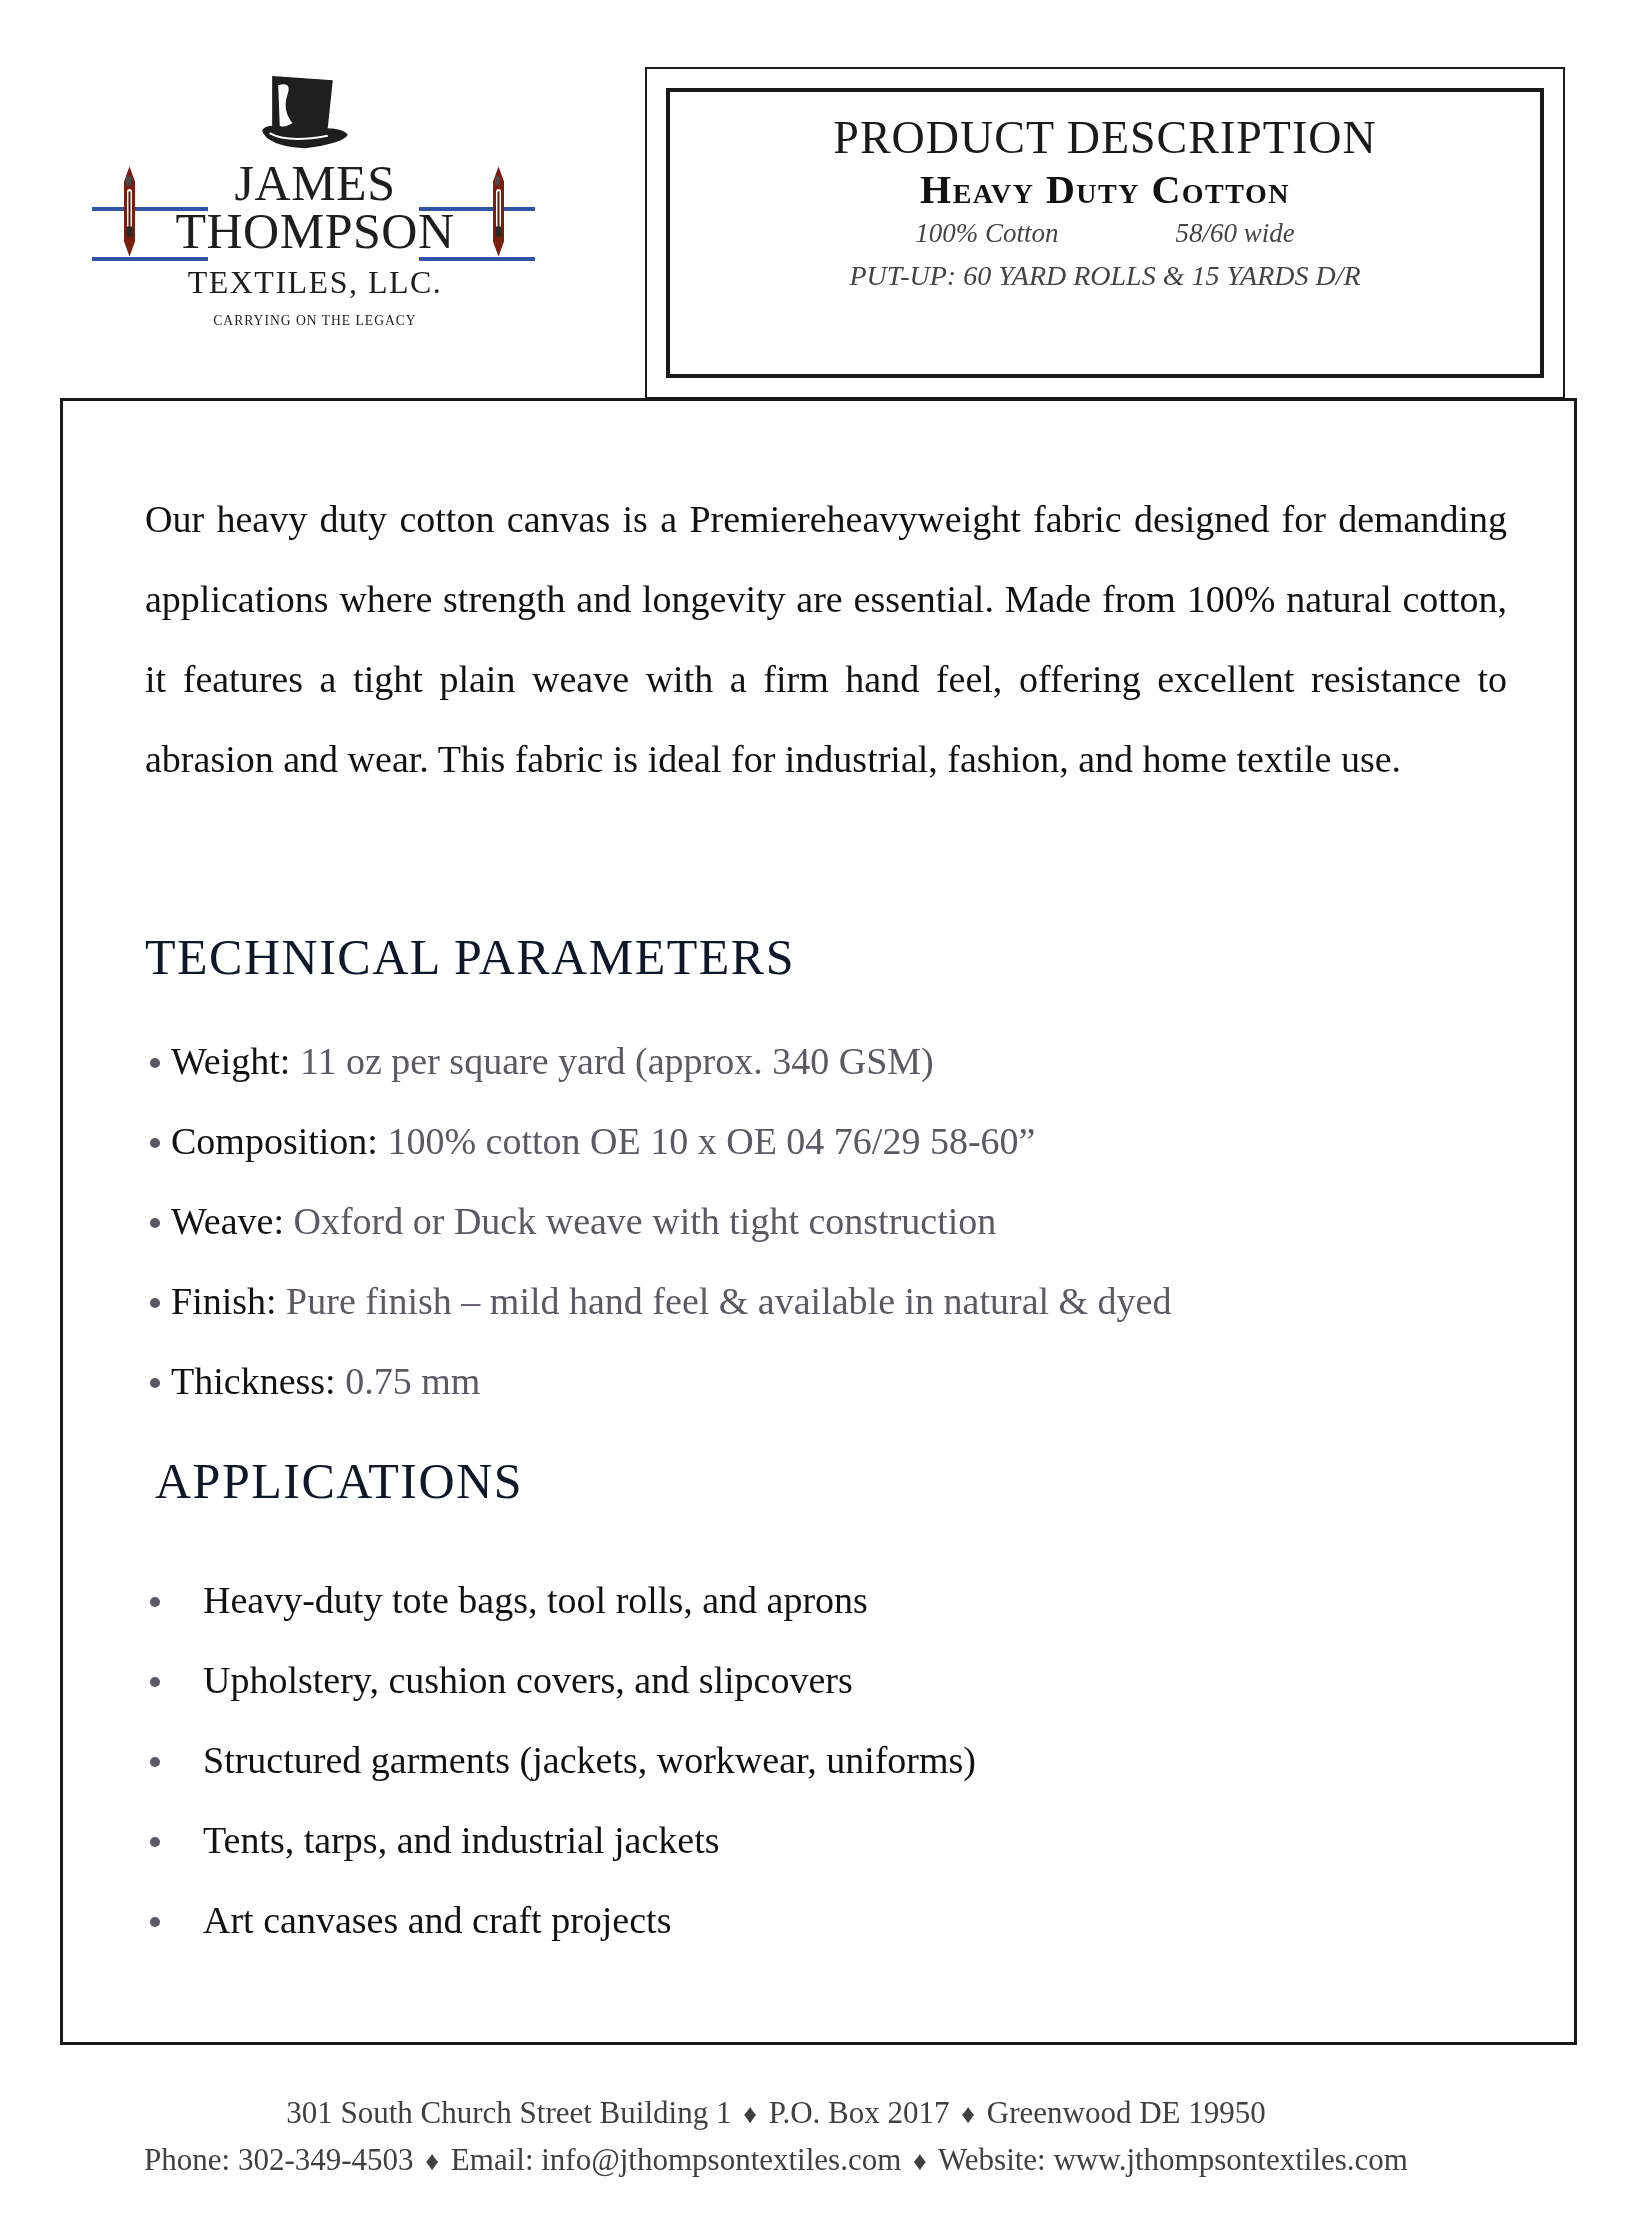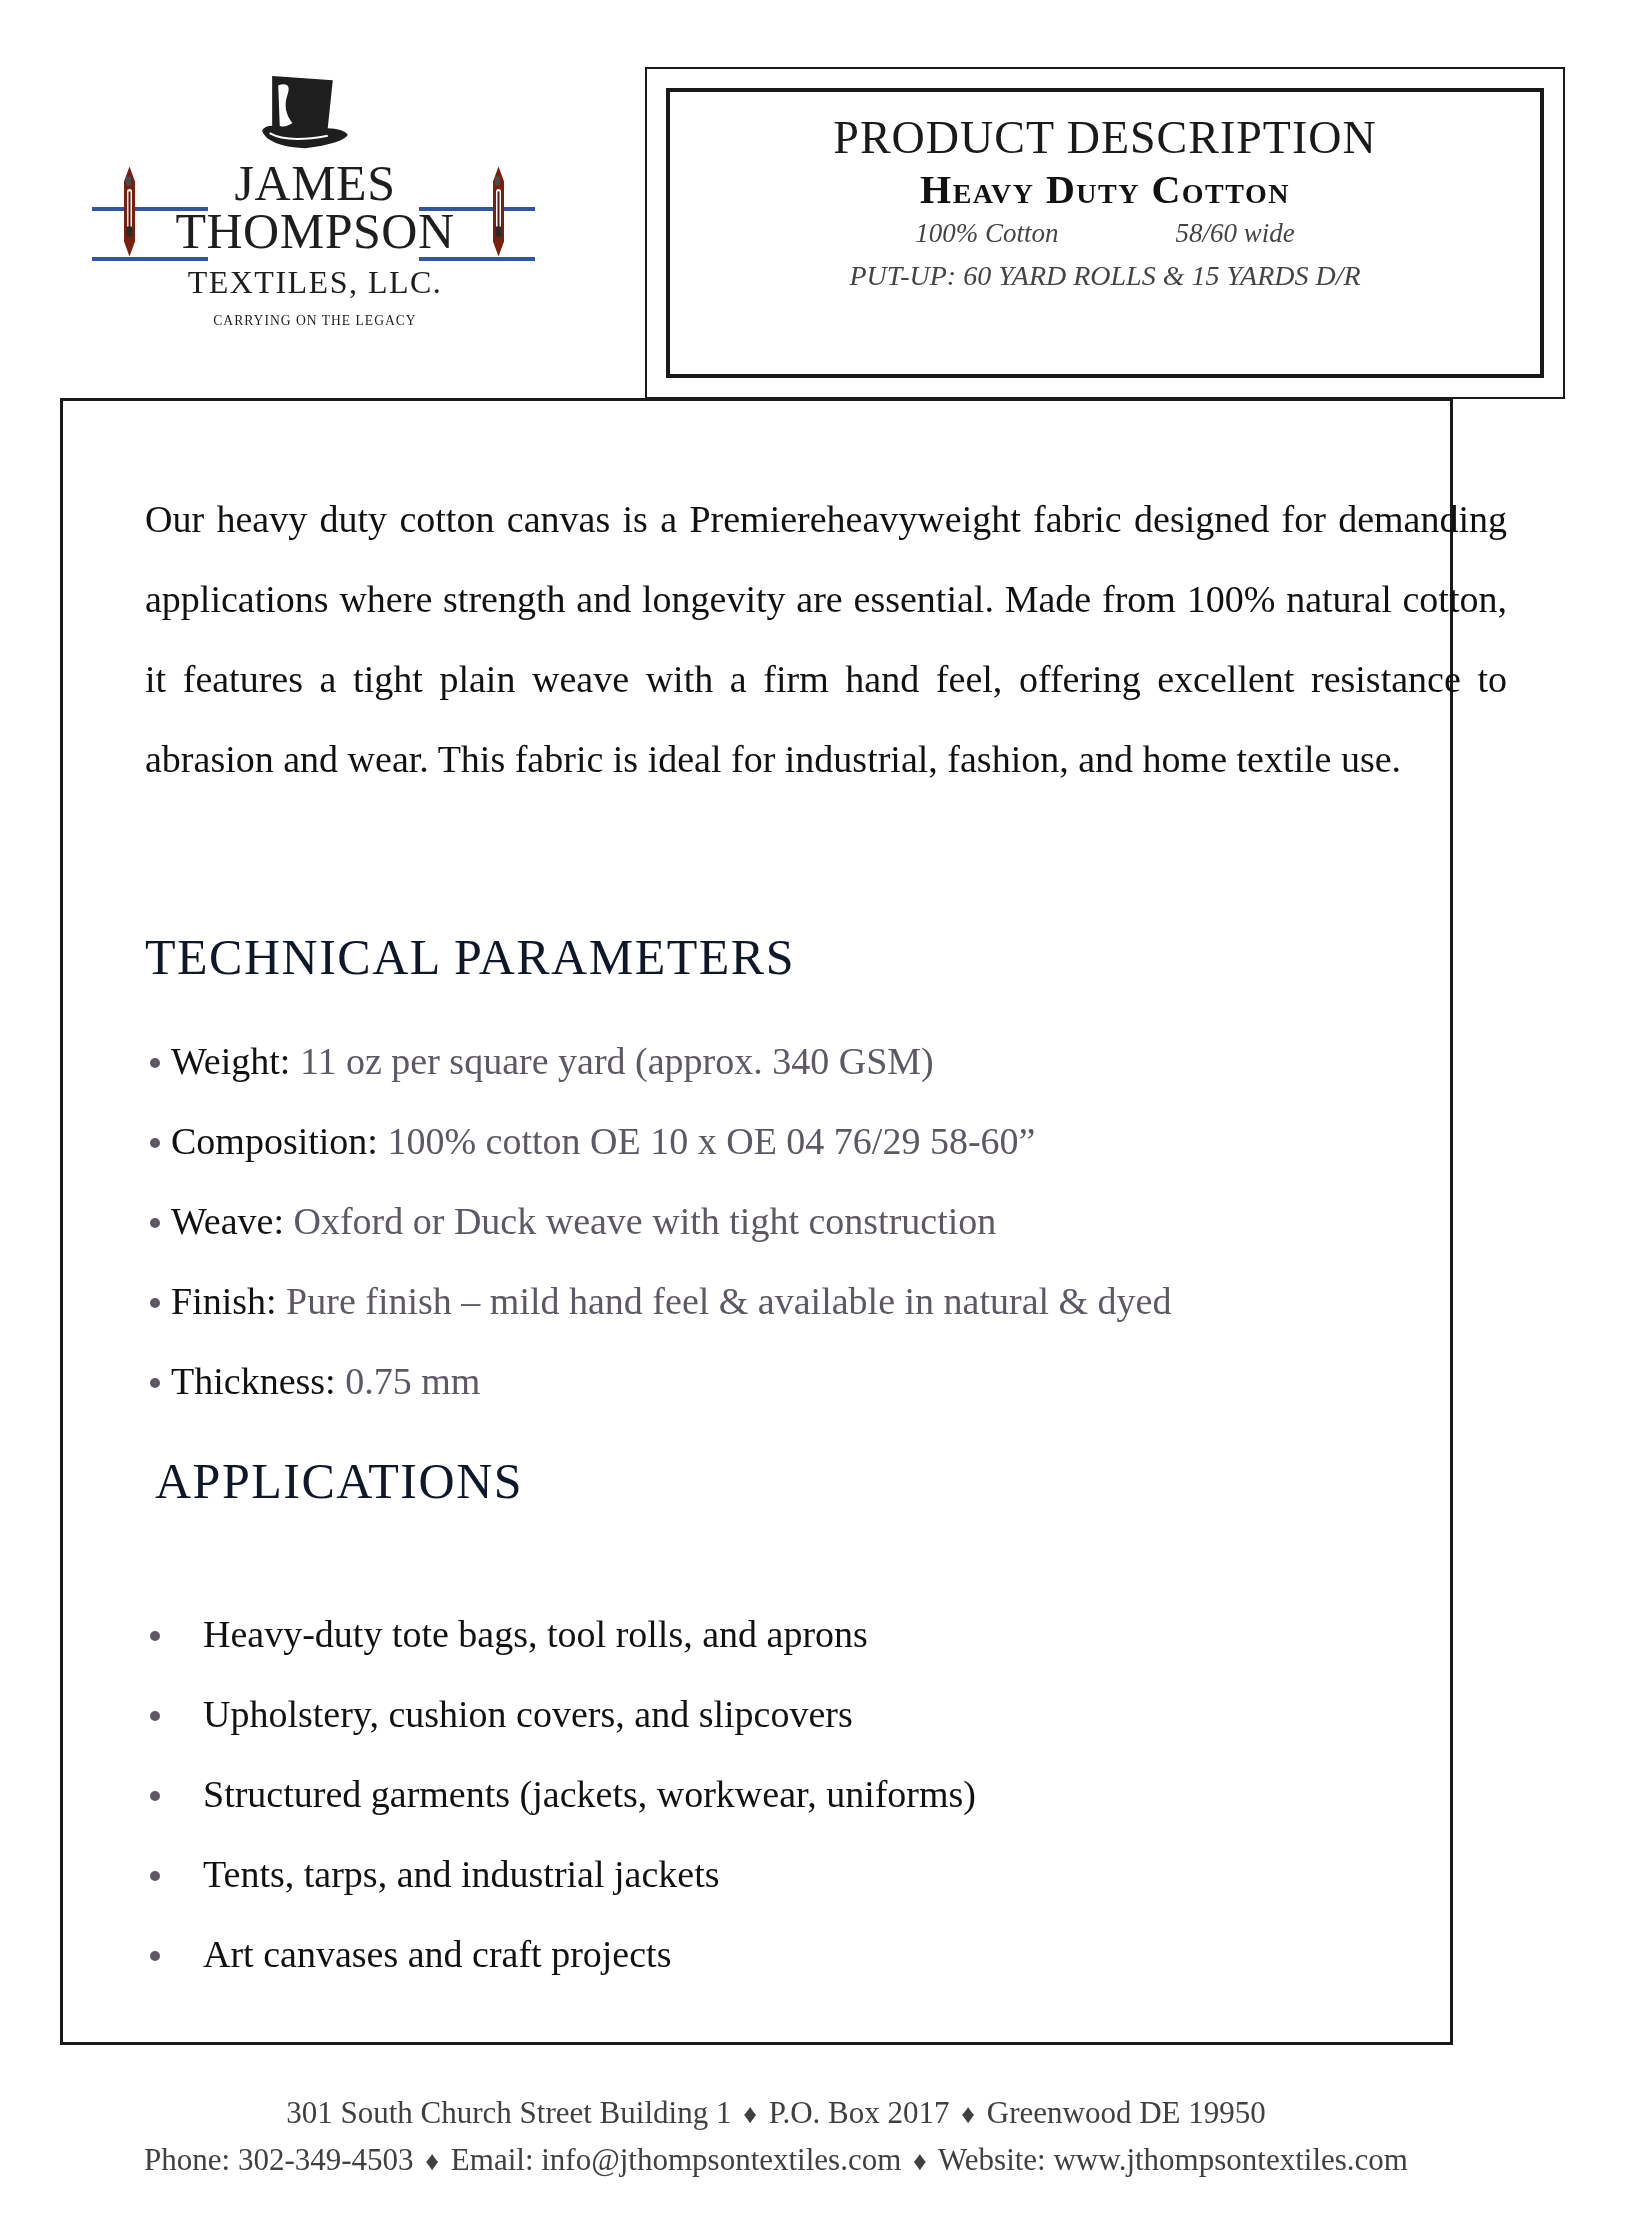--- a/index.html
+++ b/index.html
@@ -33,35 +33,35 @@
                 font-weight: normal; letter-spacing: 1px; color: #1a1a1a; }
   .pbox-sub { position: absolute; top: 75px; left: 0; right: 0; font-size: 40px; line-height: 45px;
               font-variant: small-caps; font-weight: bold; letter-spacing: 1.5px; color: #111; }
   .pbox-specs { position: absolute; top: 126px; left: 0; right: 0; font-size: 27px; line-height: 30px;
                 font-style: italic; color: #444; }
   .pbox-specs span { display: inline-block; margin: 0 55px; }
   .pbox-putup { position: absolute; top: 169px; left: 0; right: 0; font-size: 28px; line-height: 30px;
                 font-style: italic; color: #444; }
 
   
-  .main-box { position: absolute; left: 60px; top: 398px; width: 1393px; height: 1647px;
+  .main-box { position: absolute; left: 60px; top: 398px; width: 1517px; height: 1647px;
               border: 3px solid #1a1a1a; box-sizing: border-box; }
   .intro { position: absolute; left: 82px; top: 78px; width: 1362px; font-size: 38px; line-height: 80px;
            text-align: justify; color: #111; margin: 0; }
   .section-title { position: absolute; font-size: 50px; line-height: 55px; font-weight: normal;
                    letter-spacing: 1.5px; color: #0f172a; margin: 0; }
   .tp-title { left: 82px; top: 529px; }
   .app-title { left: 92px; top: 1053px; }
   .tp-list { position: absolute; left: 87px; top: 620px; margin: 0; padding: 0; list-style: none; }
   .tp-list li { font-size: 38px; line-height: 80px; height: 80px; white-space: nowrap; }
   .tp-list .bullet { display: inline-block; width: 10px; height: 10px; border-radius: 50%;
                      background: #5e5764; vertical-align: middle; margin-right: 11px; position: relative; top: -2px; }
   .tp-list .label { color: #111; }
   .tp-list .value { color: #5e5764; }
-  .app-list { position: absolute; left: 87px; top: 1193px; margin: 0; padding: 0; list-style: none; }
+  .app-list { position: absolute; left: 87px; top: 1159px; margin: 0; padding: 0; list-style: none; }
   .app-list li { font-size: 38px; line-height: 80px; height: 80px; white-space: nowrap; color: #111; }
   .app-list .bullet { display: inline-block; width: 10px; height: 10px; border-radius: 50%;
                       background: #5e5764; vertical-align: middle; margin-right: 43px; position: relative; top: -2px; }
 
   
   .footer { position: absolute; left: 0; width: 1552px; text-align: center; color: #404040;
             font-size: 31px; line-height: 35px; }
   .footer1 { top: 2095px; }
   .footer2 { top: 2142px; }
   .diamond { display: inline-block; margin: 0 4px; font-size: 27px; }

